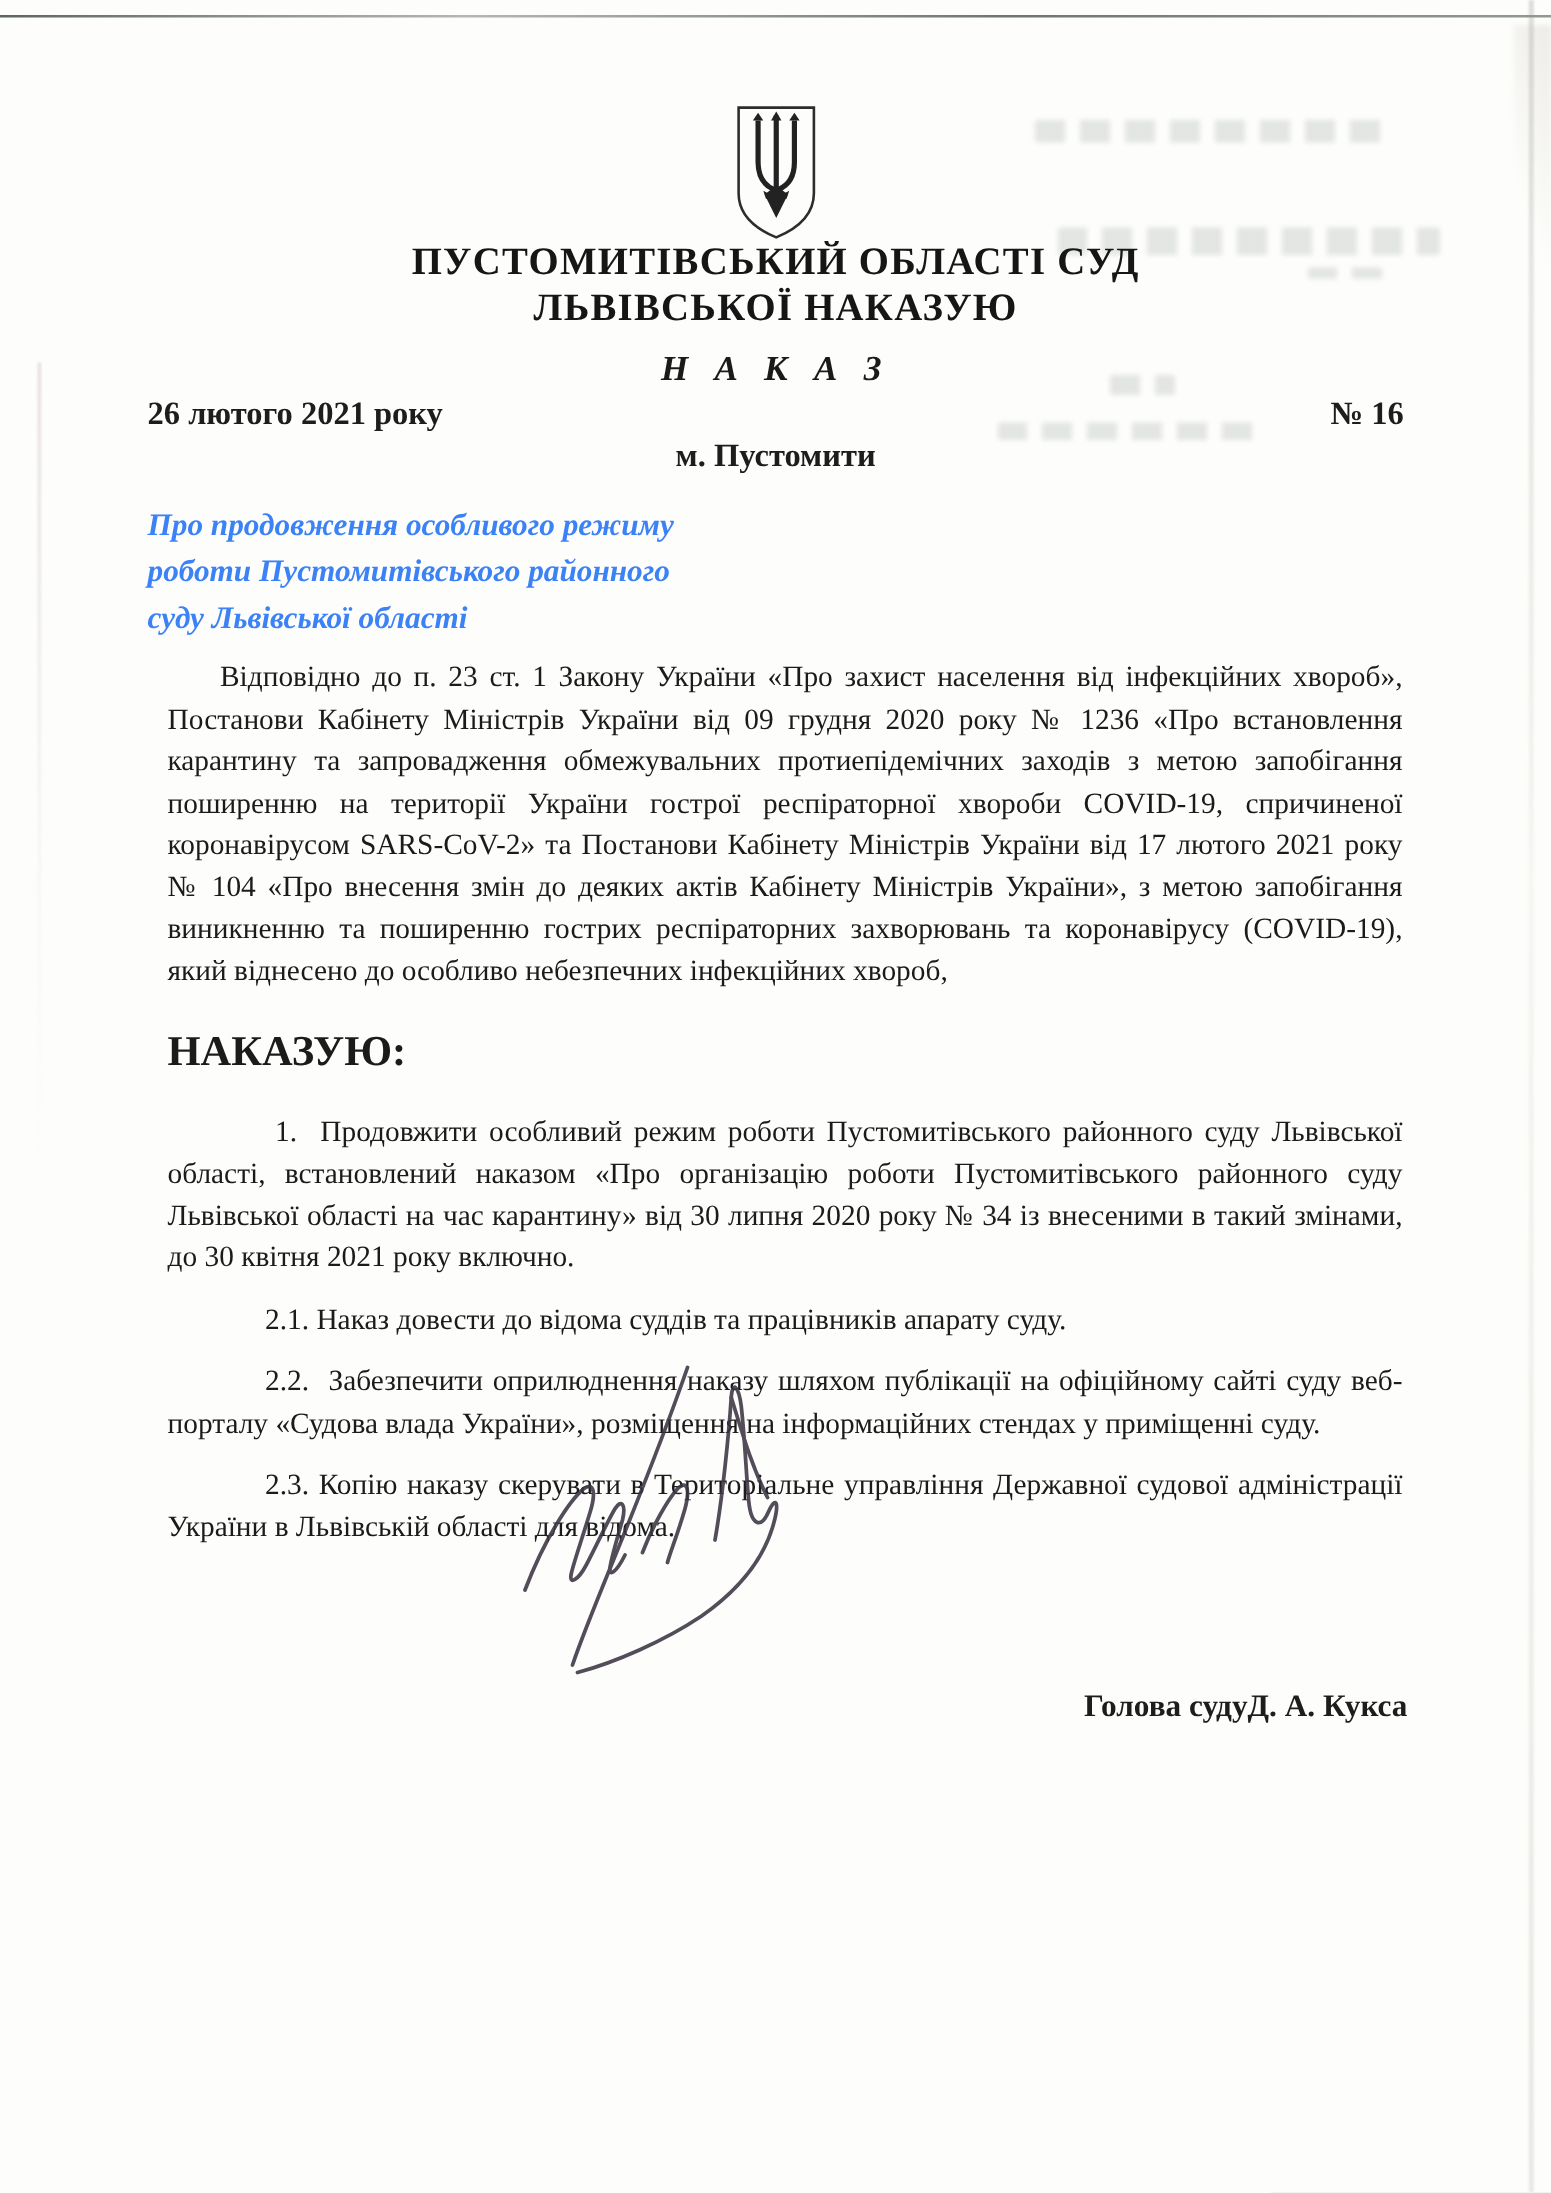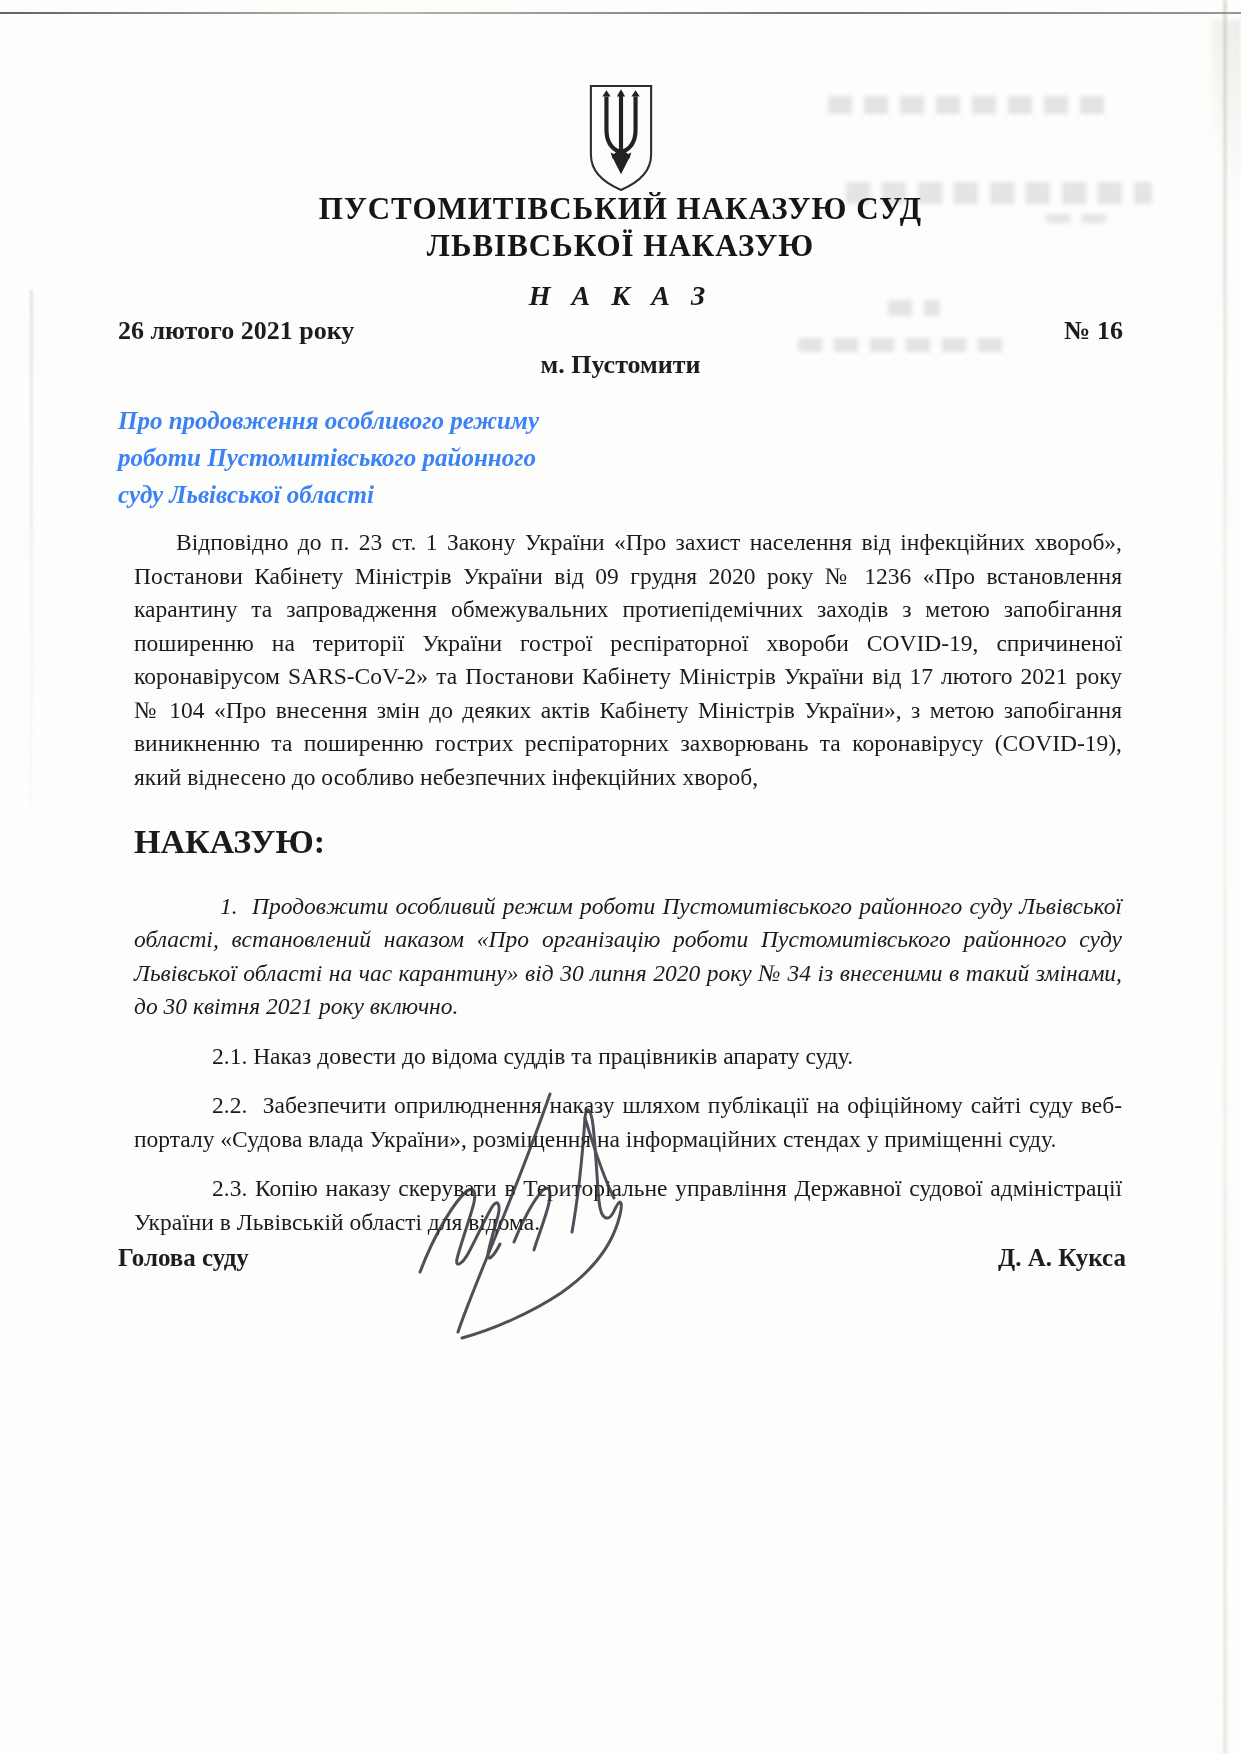--- a/index.html
+++ b/index.html
@@ -36,26 +36,26 @@
     font-weight:bold;font-size:26px;}
   .subject{position:absolute;left:118px;top:402px;width:520px;
     font-weight:bold;font-style:italic;font-size:25px;line-height:37px;color:#3b82f6;}
   
   .content{position:absolute;left:118px;top:510px;width:1020px;
     font-size:23.5px;line-height:33.5px;text-align:justify;color:#1b1b1b;}
   .content p{margin:16px;}
   .preamble{text-indent:42px;}
   .order-heading{margin-top:31px !important;margin-left:38px;
     font-weight:bold;font-size:34px;text-align:left;}
-  .item-1{margin-top:31px !important;text-indent:86px;font-style:italic;}
+  .item-1{margin-top:31px !important;text-indent:86px;}
   .item-2{margin-top:27px !important;text-indent:78px;text-align:left;}
   .item-sub{text-indent:78px;}
   
-  .sig-row{position:absolute;left:118px;top:1244px;width:1008px;
-    display:flex;justify-content:space-between;align-items:baseline;
+  .sig-row{position:absolute;left:118px;top:1352px;width:1008px;
+    display:flex;justify-content:flex-end;align-items:baseline;
     font-weight:bold;font-size:25px;}
   .signature-svg{position:absolute;left:362px;top:1080px;}
 </style>
 </head>
 <body>
 
 <div class="page">
 
   <div class="scan-topline"></div>
   <div class="crease-left"></div>
@@ -80,21 +80,21 @@
         <path d="M14 12 l4 -6 4 6 z"></path>
         <path d="M42 12 l4 -6 4 6 z"></path>
         <path d="M28 12 l4 -7 4 7 z"></path>
         <path d="M32 62 l9 7 -9 18 -9 -18 z"></path>
         <path d="M22 66 q10 6 20 0 l-2 6 q-8 4 -16 0 z"></path>
       </g>
     </svg>
   </div>
 
   <div class="court-title">
-    <div>ПУСТОМИТІВСЬКИЙ НАКАЗУЮ СУД</div>
+    <div>ПУСТОМИТІВСЬКИЙ ОБЛАСТІ СУД</div>
     <div>ЛЬВІВСЬКОЇ НАКАЗУЮ</div>
   </div>
 
   <div class="order-word">Н А К А З</div>
 
   <div class="date-row">
     <span>26 лютого 2021 року</span>
     <span>№ 16</span>
   </div>
 

